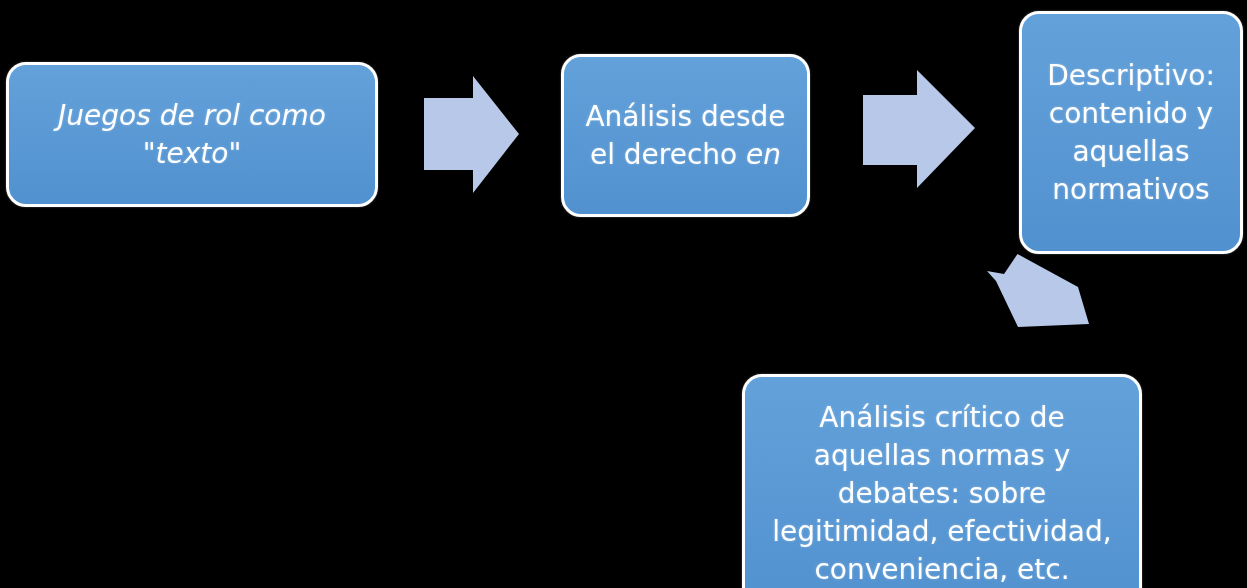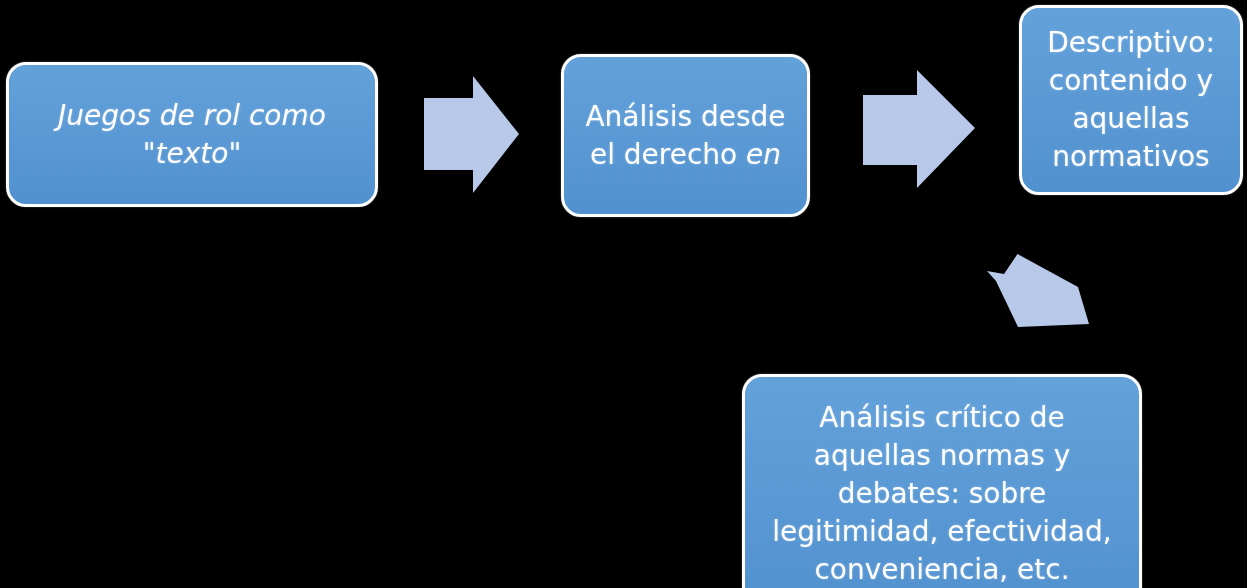--- a/index.html
+++ b/index.html
@@ -30,21 +30,21 @@
     font-size: 28px;
     line-height: 38px;
     text-shadow: 0 0 3px rgba(255,255,255,0.30);
     box-shadow: 0 0 2px rgba(255,255,255,0.35);
   }
   .box .line { white-space: nowrap; }
   .box em { font-style: italic; margin-top: 32px; }
 
   #box-juegos          { left: 6px;    top: 62px;  width: 372px; height: 145px; font-style: italic; }
   #box-analisis-desde  { left: 561px;  top: 54px;  width: 249px; height: 163px; }
-  #box-descriptivo     { left: 1019px; top: 5px;   width: 224px; height: 190px; justify-content: center; }
+  #box-descriptivo     { left: 1019px; top: 11px;   width: 224px; height: 243px; justify-content: center; }
   #box-analisis-critico{ left: 742px;  top: 342px; width: 400px; height: 240px; margin-top: 32px; }
 
   #arrow-layer {
     position: absolute;
     left: 0; top: 0;
     width: 1247px;
     height: 588px;
     pointer-events: none;
   }
 </style>

